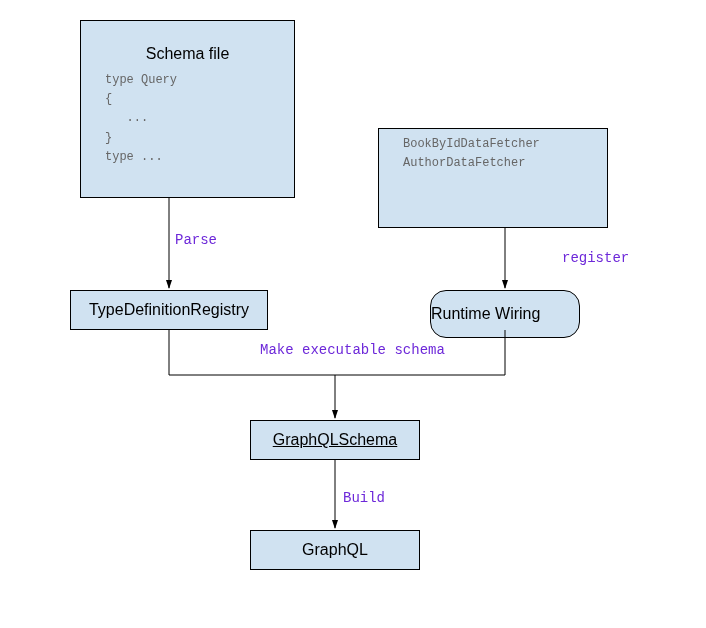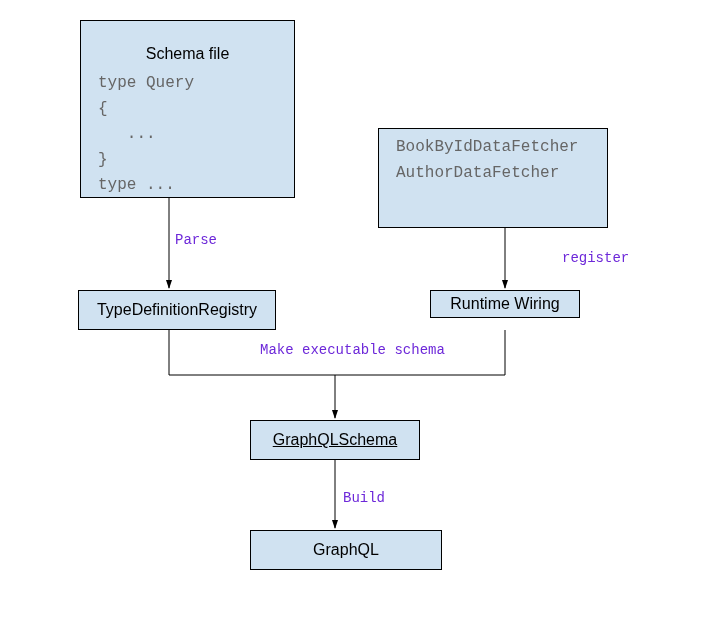--- a/index.html
+++ b/index.html
@@ -15,23 +15,23 @@
       background: #d0e2f1;
       border: 1px solid #000;
     }
     .box-title {
       text-align: center;
       font-size: 16px;
       padding-top: 24px;
     }
     .box-code {
       font-family: "Courier New", Courier, monospace;
-      font-size: 16px;
+      font-size: 12px;
       color: #666;
-      padding: 8px 14px 10px 17px;
+      padding: 8px 14px 10px 24px;
       line-height: 1.6;
       white-space: pre;
     }
     .box-label {
       text-align: center;
       font-size: 16px;
       line-height: 1;
     }
     .edge-label {
       position: absolute;
@@ -58,33 +58,33 @@
    ...
 }
 type ...</div>
 </div>
 
 <div class="box" style="left:378px; top:128px; width:230px; height:100px;">
   <div class="box-code" style="text-align:left; padding-top:6px;">BookByIdDataFetcher
 AuthorDataFetcher</div>
 </div>
 
-<div class="box" style="left:70px; top:290px; width:198px; height:40px; display:flex; align-items:center; justify-content:center;margin-left:8px;">
+<div class="box" style="left:70px; top:290px; width:198px; height:40px; display:flex; align-items:center; justify-content:center;">
   <div class="box-label">TypeDefinitionRegistry</div>
 </div>
 
-<div class="box" style="left:430px; top:290px; width:150px; height:28px; display:flex; align-items:center; justify-content:center;">
+<div class="box" style="left:430px; top:290px; width:150px; height:48px; display:flex; align-items:center; justify-content:flex-start;border-radius:16px;">
   <div class="box-label">Runtime Wiring</div>
 </div>
 
 <div class="box" style="left:250px; top:420px; width:170px; height:40px; display:flex; align-items:center; justify-content:center;text-decoration:underline;">
   <div class="box-label">GraphQLSchema</div>
 </div>
 
-<div class="box" style="left:250px; top:530px; width:192px; height:40px; display:flex; align-items:center; justify-content:center;">
+<div class="box" style="left:250px; top:530px; width:170px; height:40px; display:flex; align-items:center; justify-content:center;">
   <div class="box-label">GraphQL</div>
 </div>
 
 <div class="edge-label" style="left:175px; top:232px;">Parse</div>
 <div class="edge-label" style="left:518px; top:250px;padding-left:44px;">register</div>
 <div class="edge-label" style="left:260px; top:342px;">Make executable schema</div>
 <div class="edge-label" style="left:343px; top:490px;">Build</div>
 
 <svg class="connector">
   <defs>

